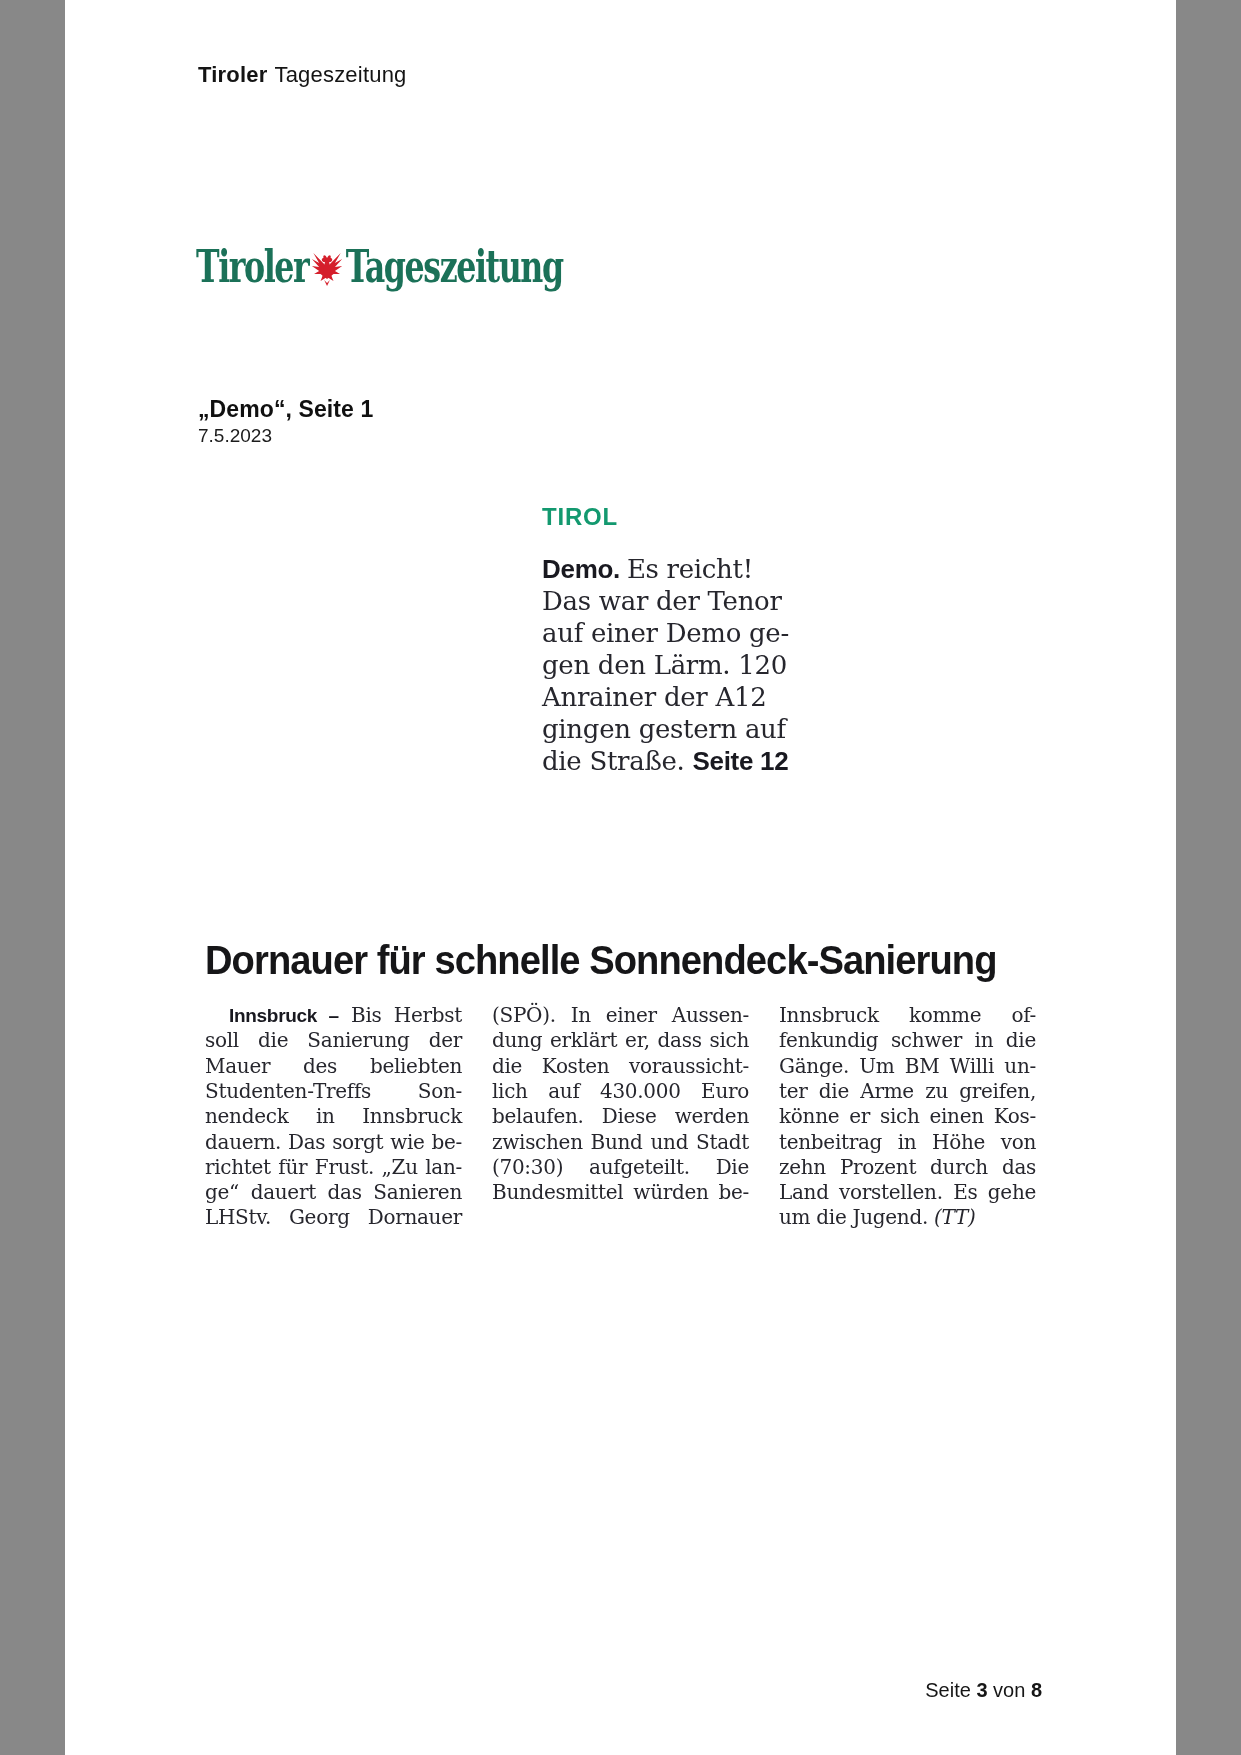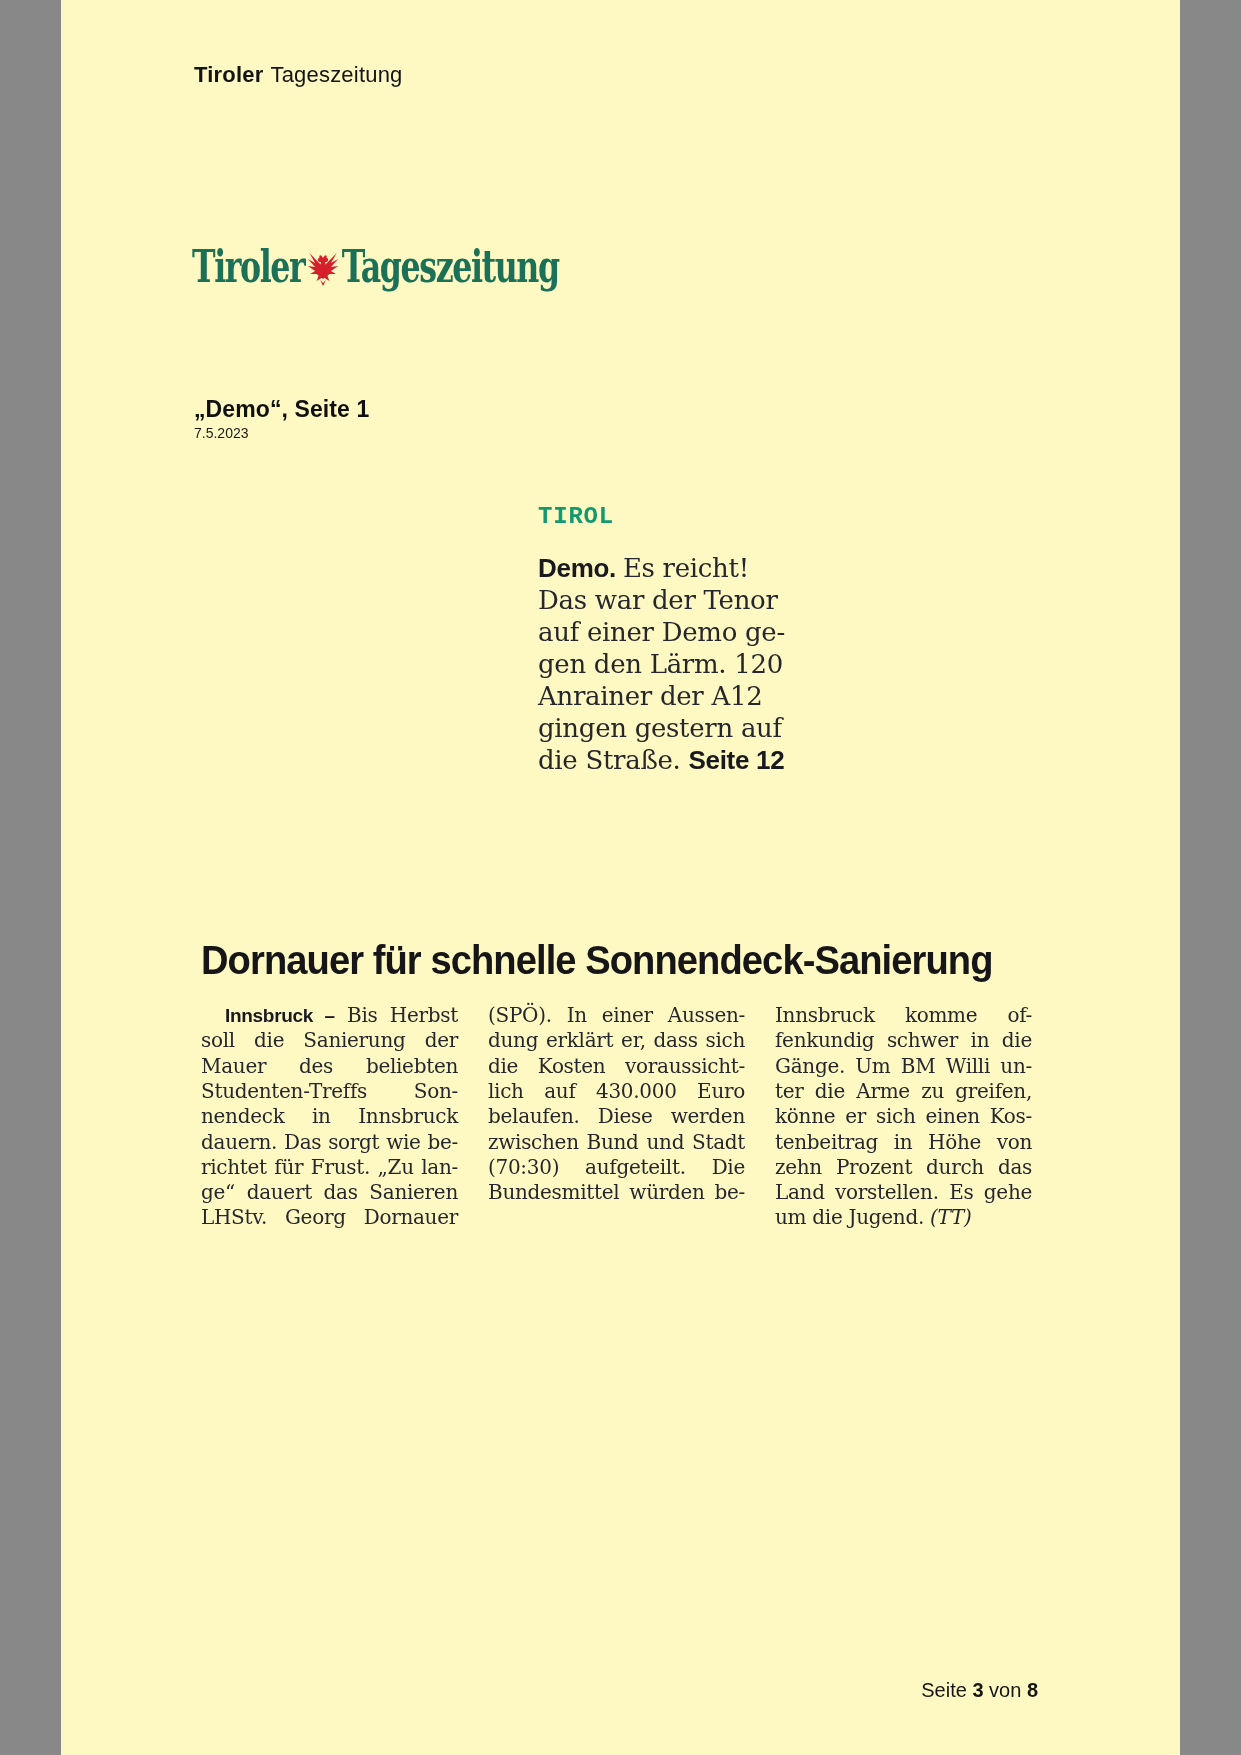--- a/index.html
+++ b/index.html
@@ -1,24 +1,23 @@
 <!DOCTYPE html>
 <html lang="de"><head>
 <meta charset="utf-8">
 <style>
   html,body{margin:0;padding:0;background:#888;}
   .page{
     position:relative;
     width:1111px;height:1755px;
     margin:0 auto;
-    background:#fef9c3;
+    background:#ffffff;
     overflow:hidden;
     font-family:"Liberation Sans",sans-serif;
     color:#1b1b1f;
-    padding-left:8px;
   }
   
   .brand-header{
     position:absolute;left:133px;top:62px;
     font-size:22px;line-height:26px;color:#141414;
     letter-spacing:0.2px;
   }
   .brand-header .bold{font-weight:700;margin-right:7px;}
 
   
@@ -36,21 +35,21 @@
   .tt-logo .eagle{margin:6px 3px 0 3px;flex:0 0 auto;}
 
   
   .entry-title{
     position:absolute;left:133px;
     font-size:23px;font-weight:700;color:#101010;
     letter-spacing:0.1px;
   }
   .entry-date{
     position:absolute;left:133px;top:425px;
-    font-size:14px;color:#1c1c1c;
+    font-size:19px;color:#1c1c1c;
   }
 
   
   .clipping{position:absolute;left:477px;top:503px;width:262px;}
   .clipping .kicker{
     font-size:24px;font-weight:700;letter-spacing:0.8px;
     margin:0 0 22px 0;
   }
   .clipping .cliplines{
     font-family:"DejaVu Serif","Liberation Serif",serif;
@@ -109,21 +108,21 @@
         </g>
       </svg>
     </span>
     <span class="logoword" style="color: rgb(27, 113, 88);">Tageszeitung</span>
   </div>
 
   <div class="entry-title" style="top:396px">„Demo“, Seite 1</div>
   <div class="entry-date">7.5.2023</div>
 
   <div class="clipping">
-    <div class="kicker" style="color: rgb(19, 153, 111); font-family: Liberation Mono, monospace;">TIROL</div>
+    <div class="kicker" style="color: rgb(19, 153, 111);">TIROL</div>
     <div class="cliplines">
         <div class="line"><span class="bs">Demo. </span><span>Es reicht!</span></div>
         <div class="line"><span>Das war der Tenor</span></div>
         <div class="line"><span>auf einer Demo ge-</span></div>
         <div class="line"><span>gen den Lärm. 120</span></div>
         <div class="line"><span>Anrainer der A12</span></div>
         <div class="line"><span>gingen gestern auf</span></div>
         <div class="line"><span>die Straße. </span><span class="bs">Seite 12</span></div>
       </div>
   </div>

